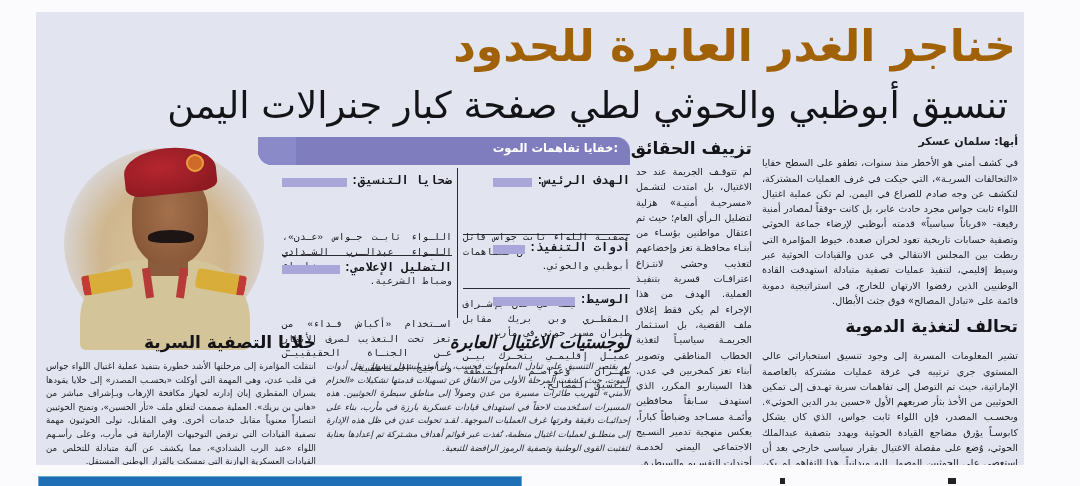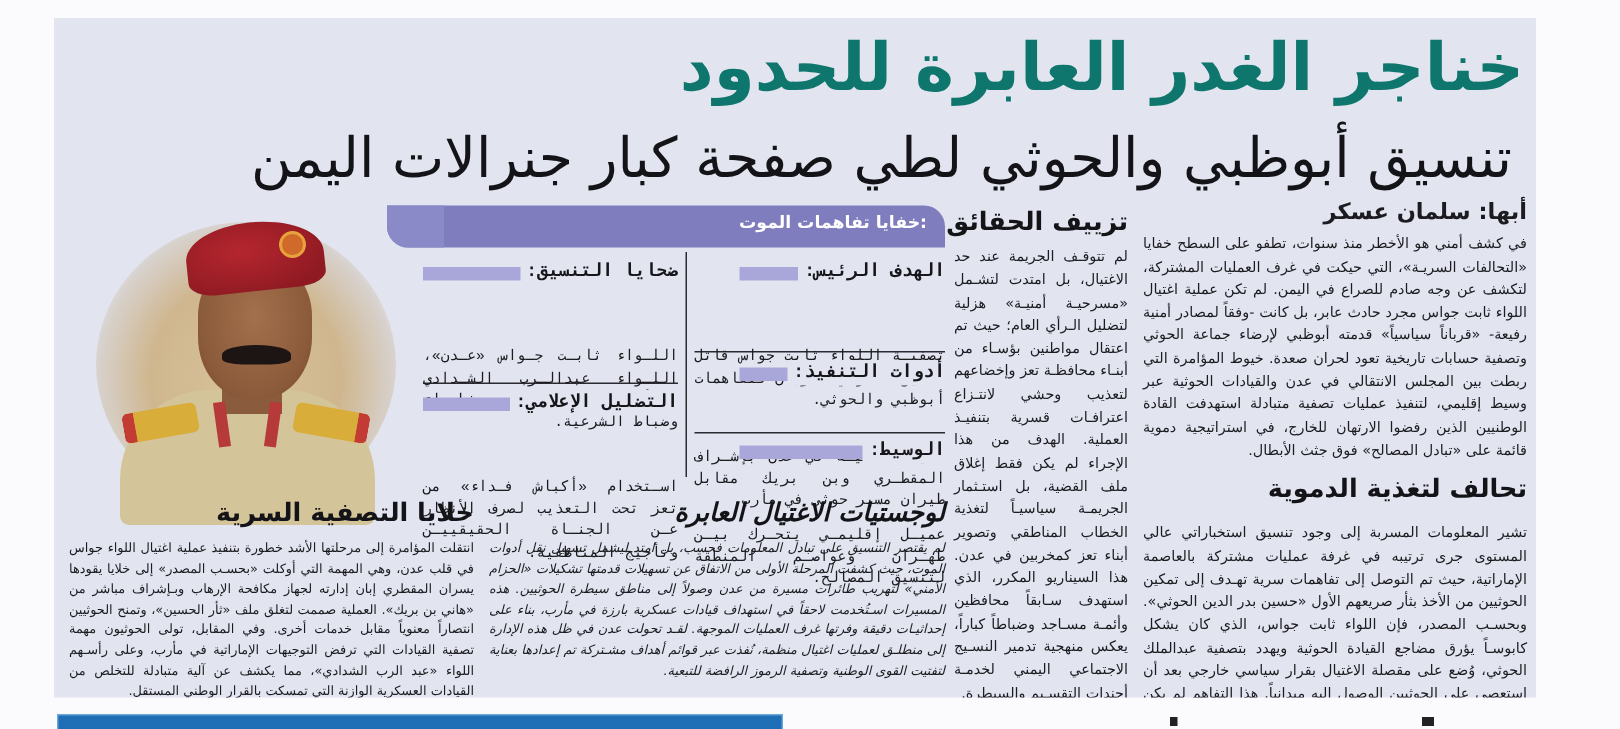--- a/index.html
+++ b/index.html
@@ -6,31 +6,31 @@
   html, body { width: 1080px; height: 486px; overflow: hidden; background: #fbfbfd; }
   body { position: relative; font-family: "DejaVu Sans", sans-serif; color: #1b1b1f; }
   .panel {
     position: absolute; left: 36px; top: 12px; width: 988px; height: 453px;
     background: #e2e5f0; overflow: hidden;
   }
   .rtl { direction: rtl; text-align: right; }
   .headline {
     position: absolute; right: 8px; top: 6px; width: 740px;
     font-family: "DejaVu Sans", sans-serif; font-weight: bold;
-    font-size: 44px; line-height: 56px; letter-spacing: -1px; color: #0f766e;
+    font-size: 44px; line-height: 56px; letter-spacing: -1px; color: #a16207;
     white-space: nowrap;
   }
   .subhead {
     position: absolute; right: 16px; top: 70px; width: 980px;
     font-family: "DejaVu Sans", sans-serif; font-weight: normal;
     font-size: 37px; line-height: 48px; color: #141418; white-space: nowrap;
   }
   .col { position: absolute; font-size: 9.6px; line-height: 15.3px; color: #1c1c20; text-align: justify; }
   .col p { text-align: justify; text-align-last: right; }
-  .byline { font-weight: bold; font-size: 15px; margin-bottom: 6px; }
+  .byline { font-weight: bold; font-size: 11px; margin-bottom: 6px; }
   .sec-title { font-weight: bold; font-size: 17px; line-height: 24px; color: #141418; white-space: nowrap; }
 
   
   .box-header {
     position: absolute; left: 222px; top: 125px; width: 372px; height: 28px;
     background: #7f7dbe; border-radius: 0 14px 0 14px;
   }
   .box-header-label {
     position: absolute; right: 12px; top: 4px; color: #ffffff; font-weight: bold; font-size: 11.5px;
   }

